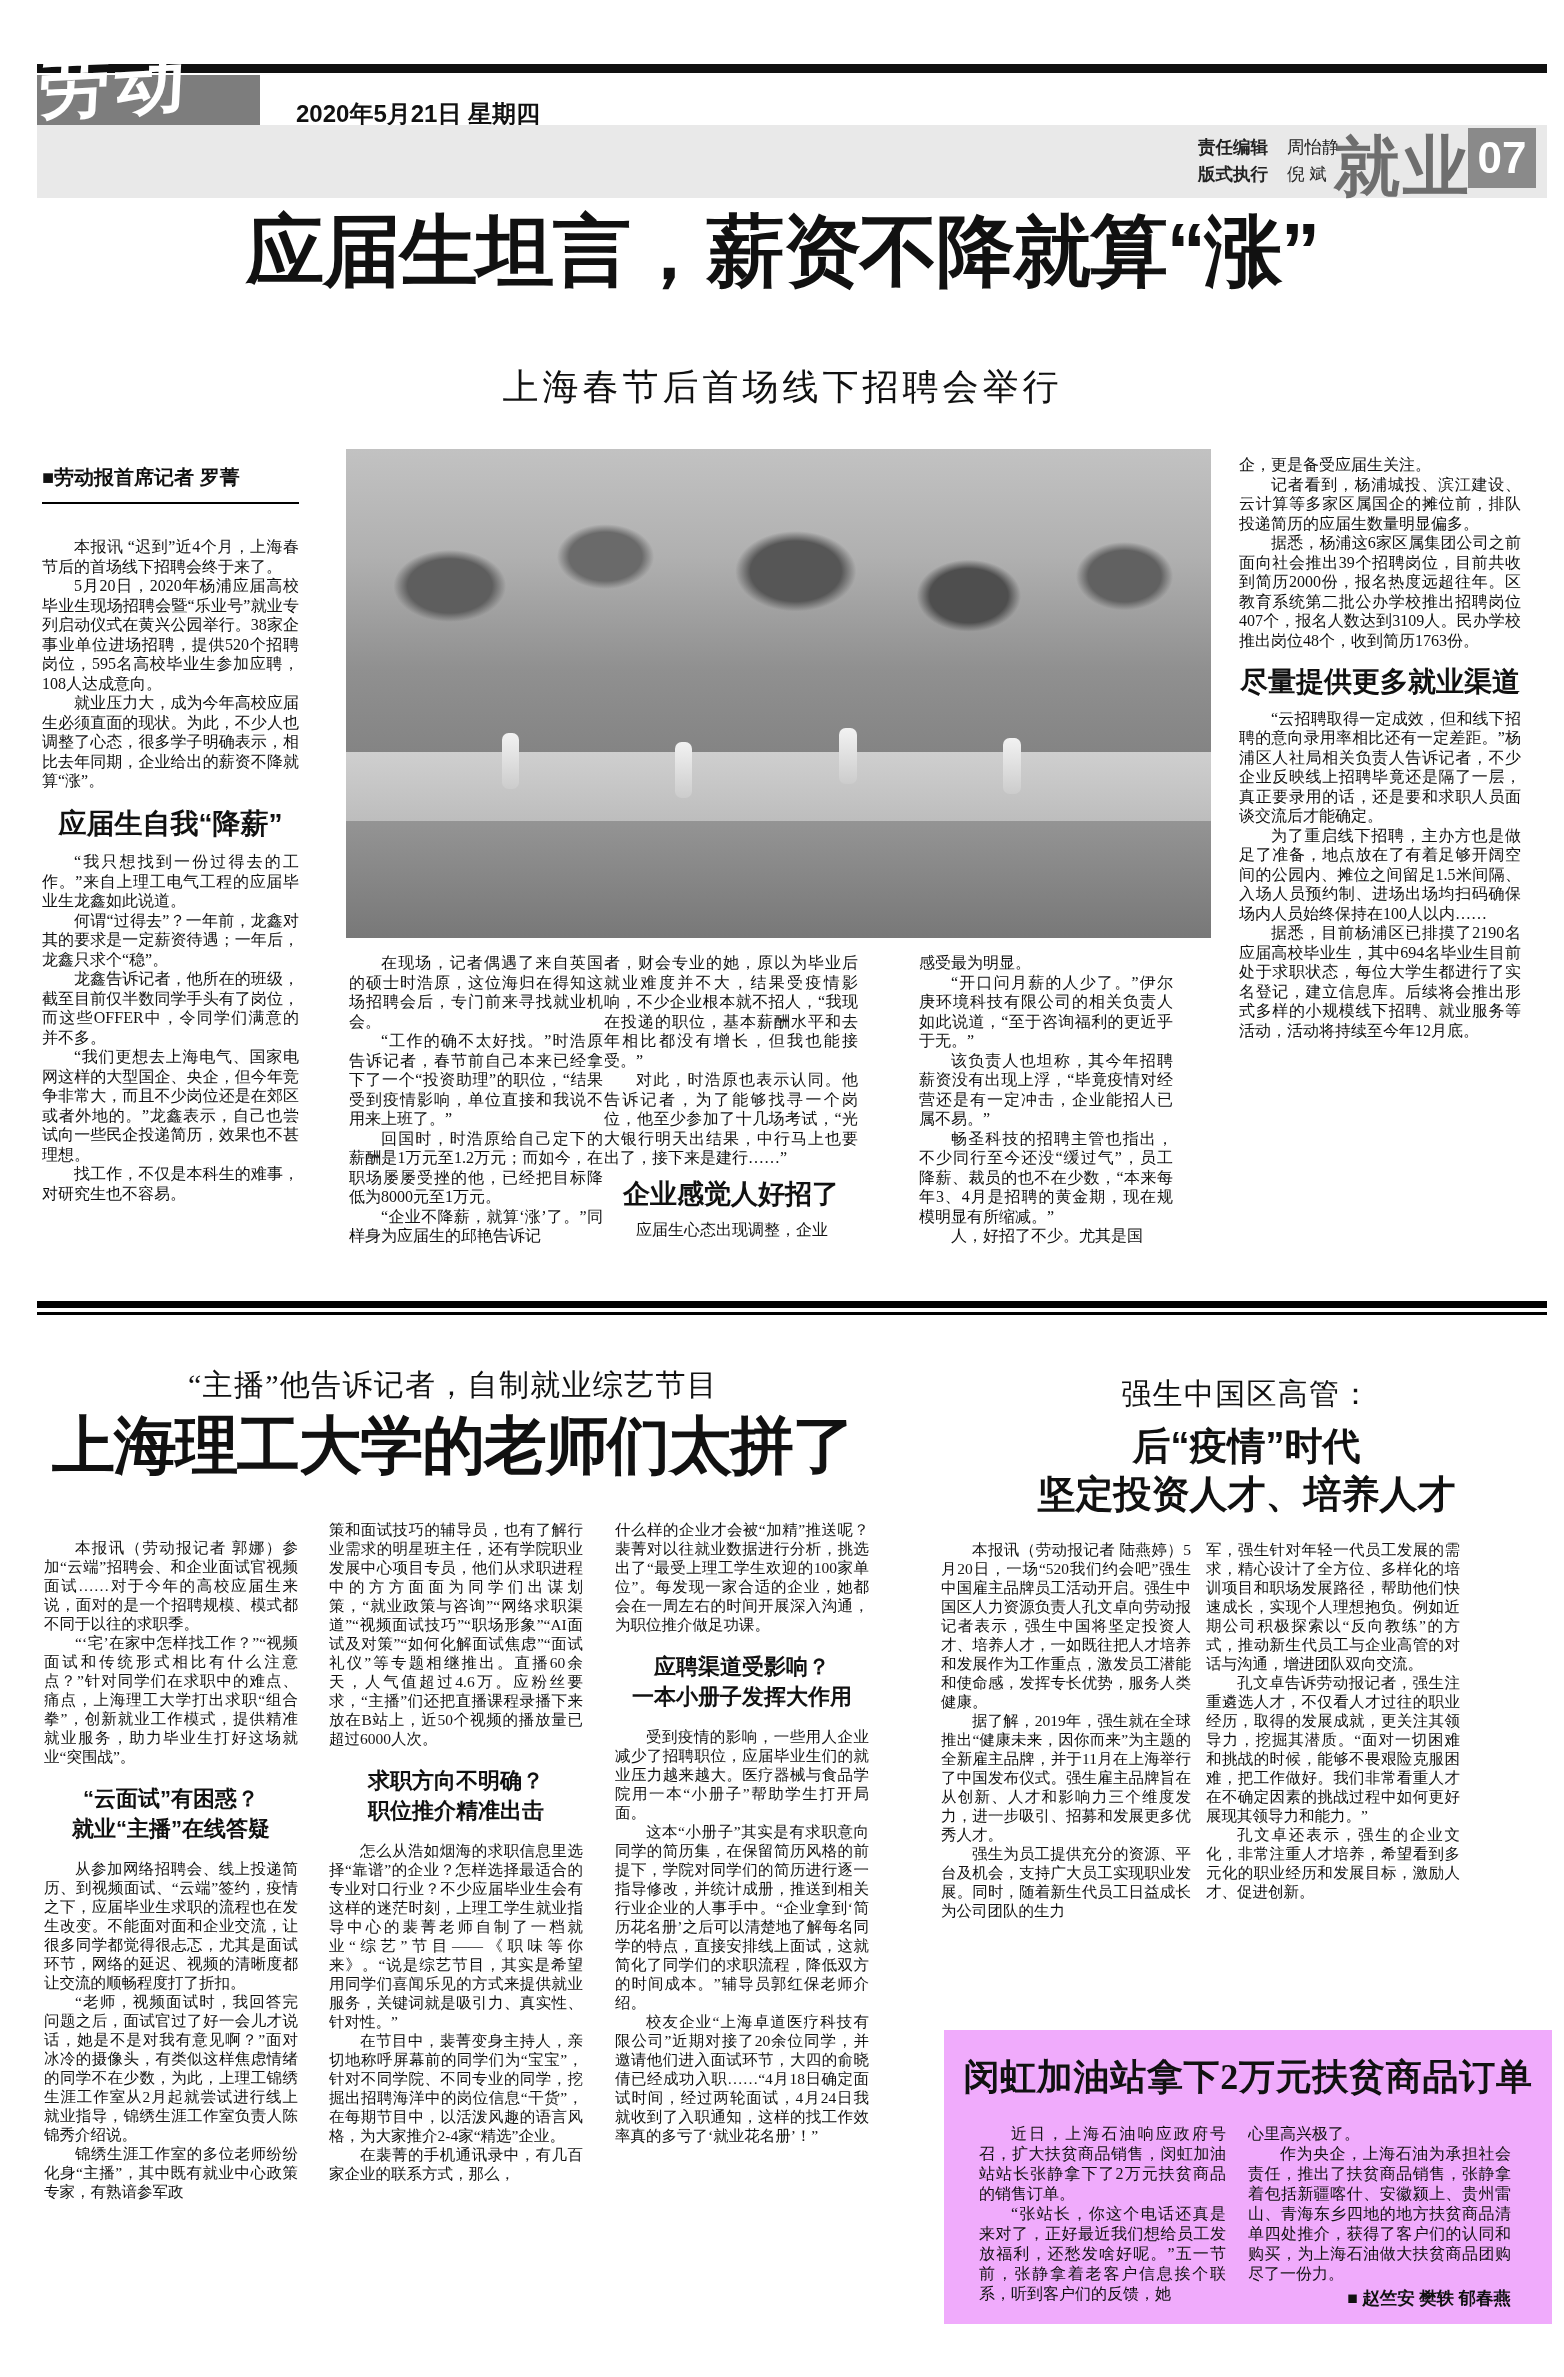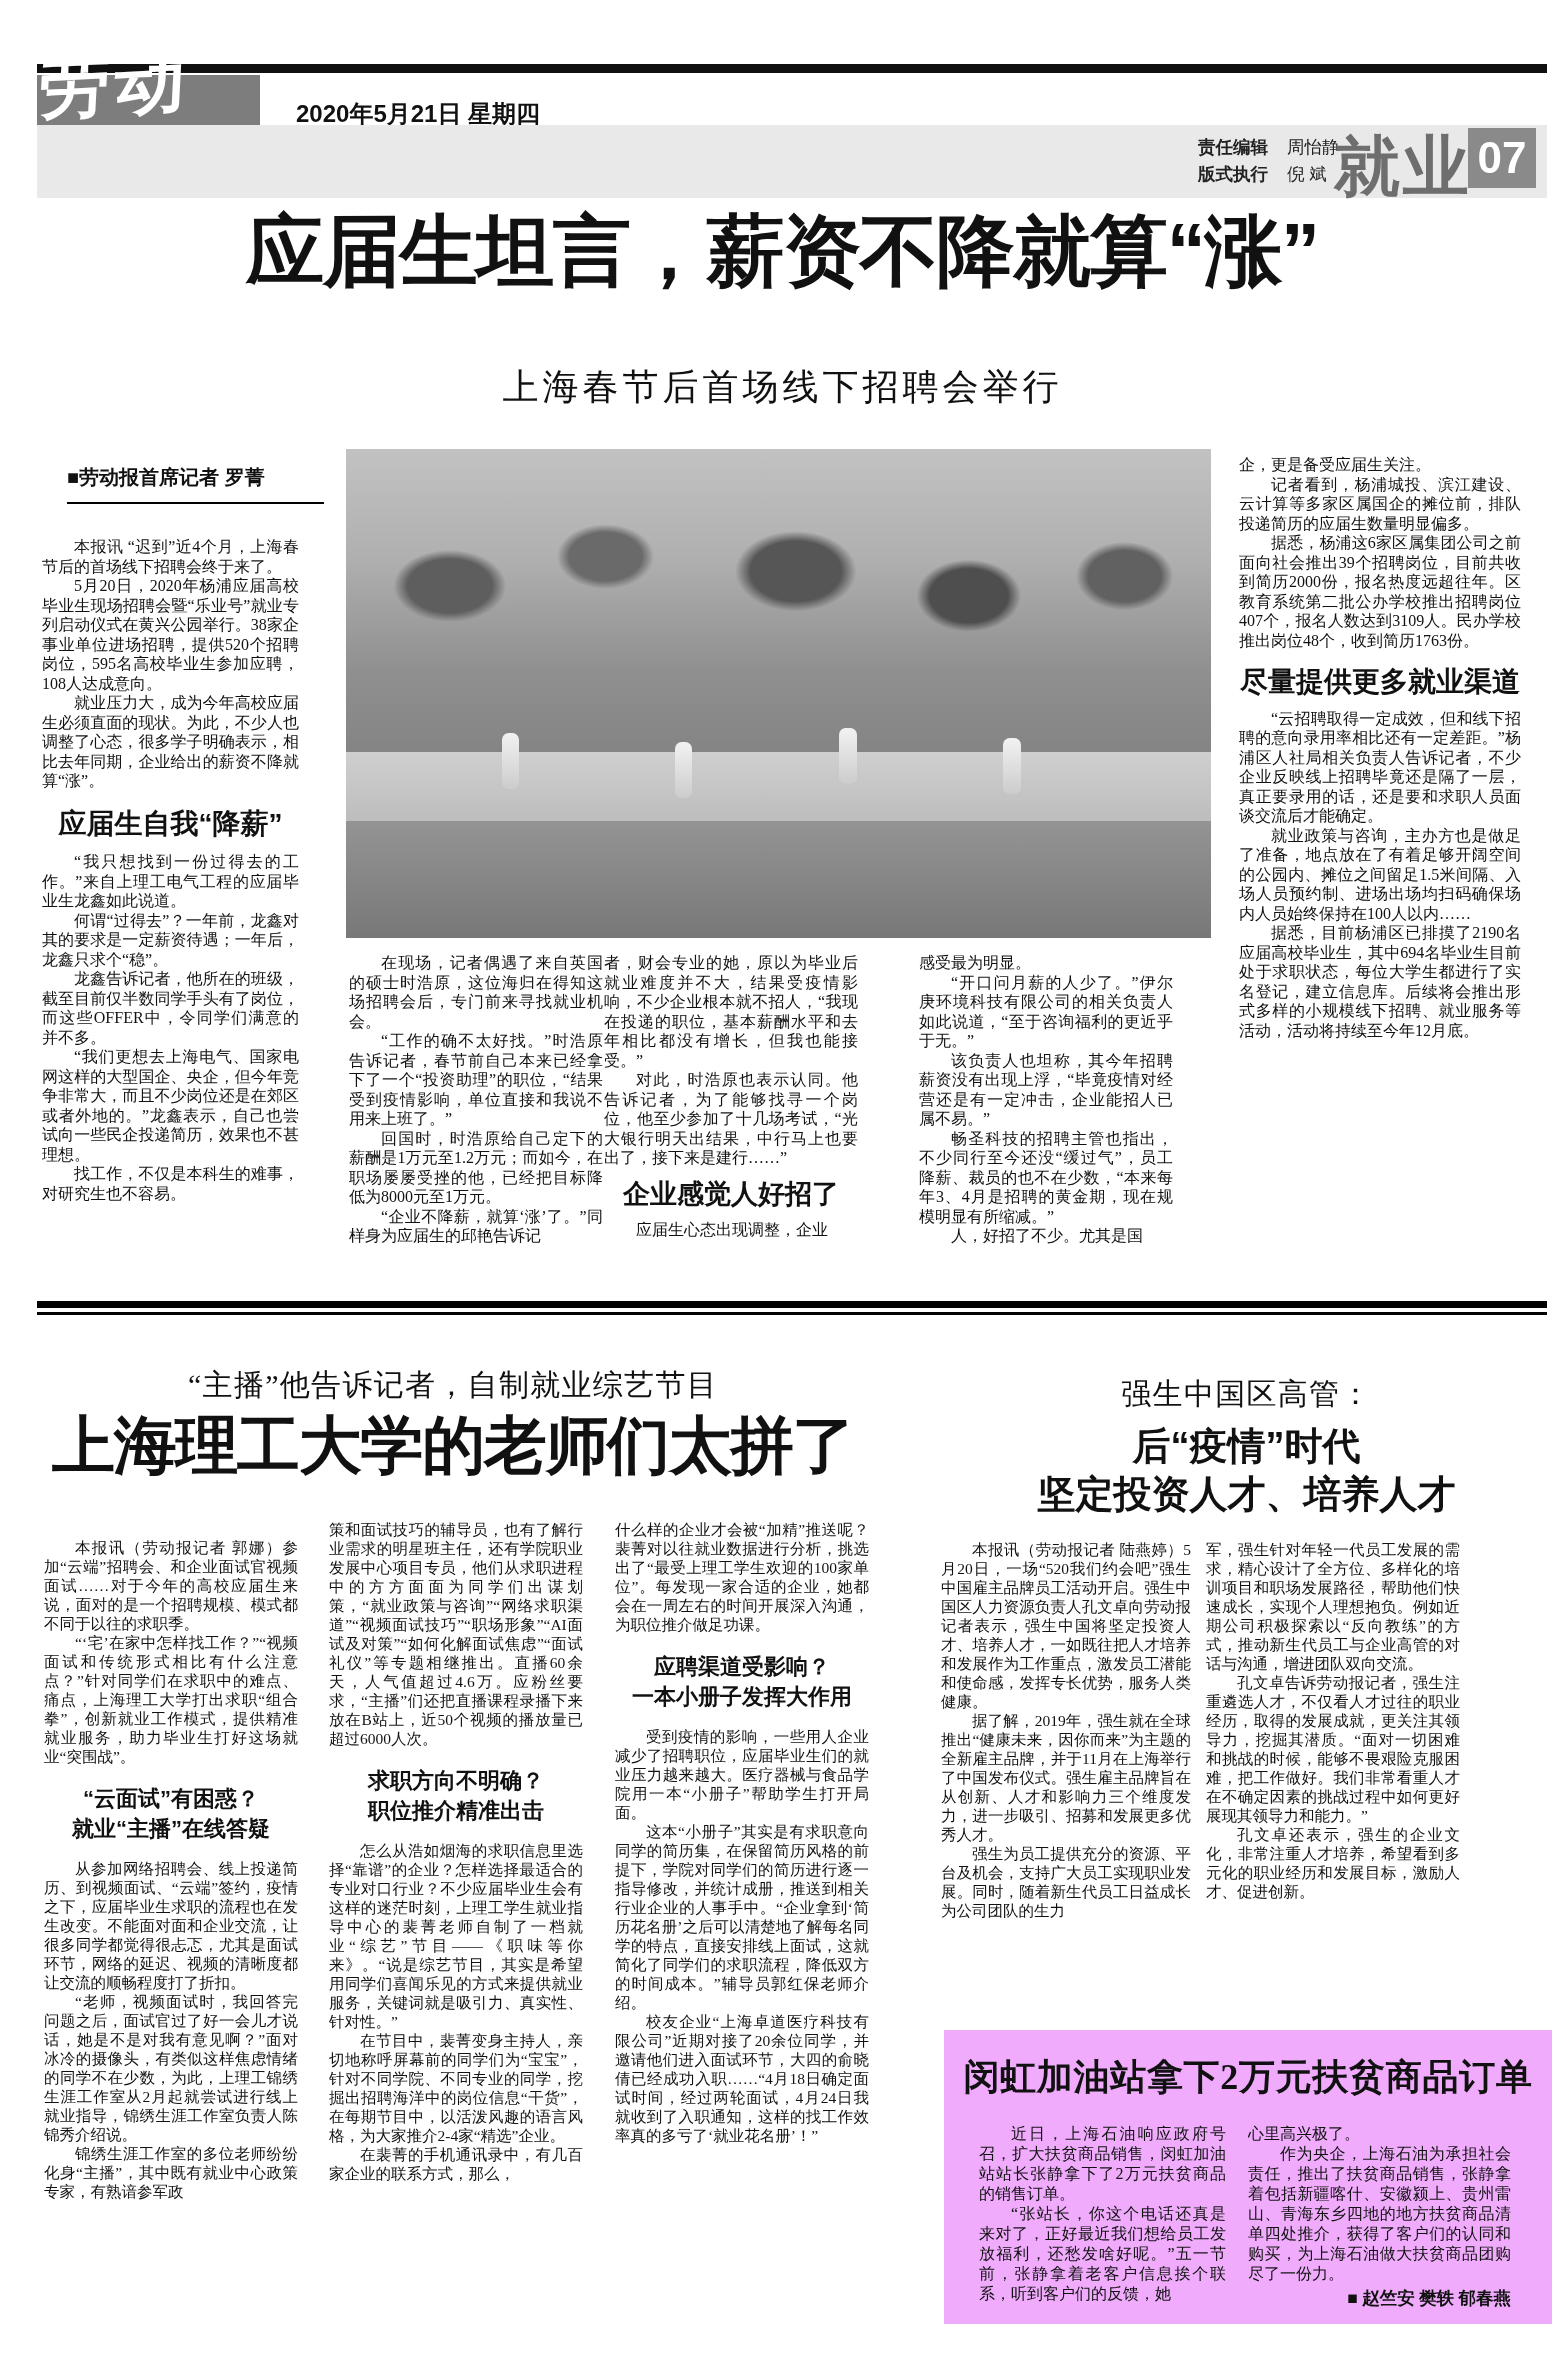--- a/index.html
+++ b/index.html
@@ -20,21 +20,21 @@
            font-family:"Liberation Sans",sans-serif;}
   .credits .nm{margin-left:19px;font-weight:normal;}
   .section-big{font-size:66px;font-weight:bold;color:#6e6e6e;letter-spacing:2.7px;}
   .pagenum-box{background:#8a8a8a;display:flex;align-items:center;justify-content:center;}
   .pagenum{color:#fff;font-size:44px;font-weight:bold;font-family:"Liberation Sans",sans-serif;}
   
   .lead-headline{width:1505px;text-align:center;font-size:78px;line-height:1.15;
                  font-weight:900;letter-spacing:-1.3px;font-family:"Liberation Sans",sans-serif;}
   .lead-subhead{width:1505px;text-align:center;font-size:36px;letter-spacing:4px;}
   .lead-byline{font-size:20px;font-weight:bold;font-family:"Liberation Sans",sans-serif;
-               border-bottom:2px solid #000;padding-bottom:10.7px;margin-left:25px;}
+               border-bottom:2px solid #000;padding-bottom:10.7px;}
   .lead-body{font-size:16px;line-height:19.5px;}
   .crosshead{font-family:"Liberation Sans",sans-serif;font-weight:bold;text-align:center;
              text-indent:0;}
   .ch-lead{font-size:28px;margin:23px 0 19px;}
   
   .photo{background:
      radial-gradient(94px 60px at 12% 28%, #5e5e5e 0 45%, transparent 60%),
      radial-gradient(81px 54px at 30% 22%, #6a6a6a 0 45%, transparent 60%),
      radial-gradient(101px 67px at 52% 25%, #565656 0 45%, transparent 60%),
      radial-gradient(87px 60px at 72% 30%, #4e4e4e 0 45%, transparent 60%),
@@ -149,21 +149,21 @@
 
   <div class="abs lead-body colbody first-cont" style="left:1239px;top:455px;width:282px;height:826px;">
     <div class="first-cont">
         <p class="par">企，更是备受应届生关注。</p>
         <p class="par">记者看到，杨浦城投、滨江建设、云计算等多家区属国企的摊位前，排队投递简历的应届生数量明显偏多。</p>
         <p class="par">据悉，杨浦这6家区属集团公司之前面向社会推出39个招聘岗位，目前共收到简历2000份，报名热度远超往年。区教育系统第二批公办学校推出招聘岗位407个，报名人数达到3109人。民办学校推出岗位48个，收到简历1763份。</p>
       </div>
     <div class="crosshead" style="font-size:28px;margin:21.5px 0 17.5px;">尽量提供更多就业渠道</div>
     <div>
         <p class="par">“云招聘取得一定成效，但和线下招聘的意向录用率相比还有一定差距。”杨浦区人社局相关负责人告诉记者，不少企业反映线上招聘毕竟还是隔了一层，真正要录用的话，还是要和求职人员面谈交流后才能确定。</p>
-        <p class="par">就业政策与咨询，主办方也是做足了准备，地点放在了有着足够开阔空间的公园内、摊位之间留足1.5米间隔、入场人员预约制、进场出场均扫码确保场内人员始终保持在100人以内……</p>
+        <p class="par">为了重启线下招聘，主办方也是做足了准备，地点放在了有着足够开阔空间的公园内、摊位之间留足1.5米间隔、入场人员预约制、进场出场均扫码确保场内人员始终保持在100人以内……</p>
         <p class="par">据悉，目前杨浦区已排摸了2190名应届高校毕业生，其中694名毕业生目前处于求职状态，每位大学生都进行了实名登记，建立信息库。后续将会推出形式多样的小规模线下招聘、就业服务等活动，活动将持续至今年12月底。</p>
       </div>
   </div>
 
   <div class="abs" style="left:37px;top:1301px;width:1510px;">
     <div class="rule-thick"></div>
     <div class="rule-thin"></div>
   </div>
 
   <div class="abs kicker" style="left:40px;top:1365px;width:826px;">“主播”他告诉记者，自制就业综艺节目</div>

